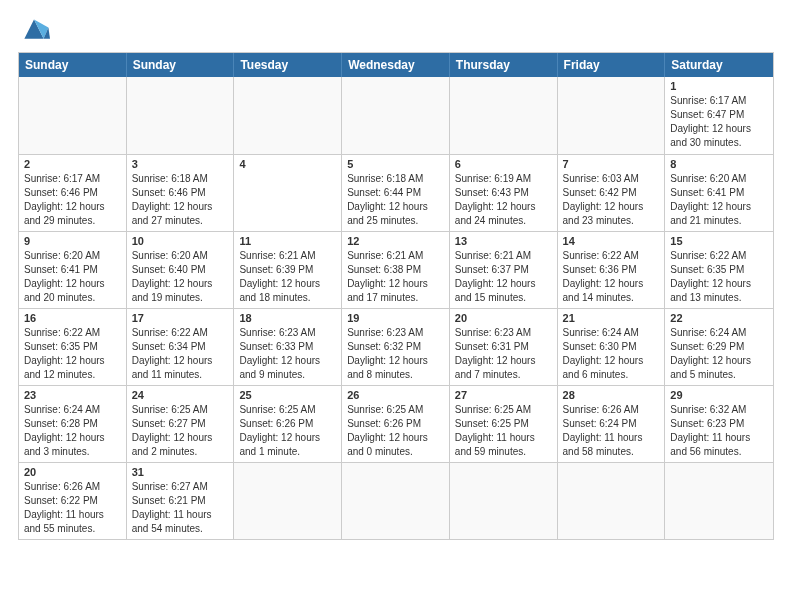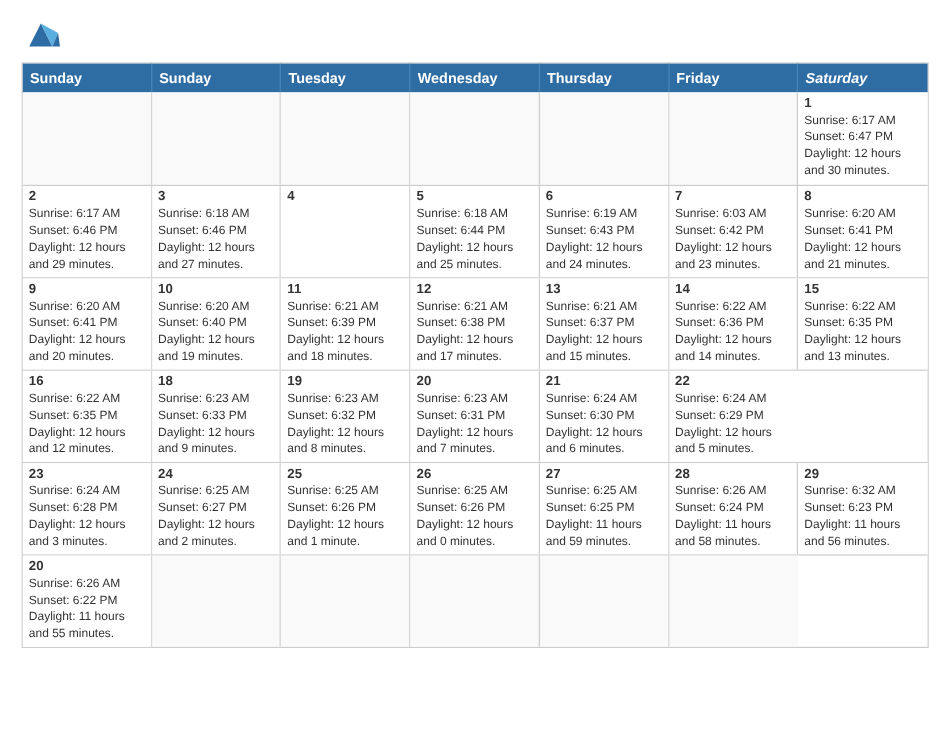--- a/index.html
+++ b/index.html
@@ -66,21 +66,21 @@
       background: #2e6da4;
     }
     .cal-header-cell {
       color: #fff;
       font-size: 12px;
       font-weight: bold;
       padding: 5px 6px;
       text-align: left;
       border-right: 1px solid #4a85b8;
     }
-    .cal-header-cell:last-child { border-right: none; font-style: italic; }
+    .cal-header-cell:last-child { border-right: none; }
     .cal-body {
       flex: 1;
       display: grid;
       grid-template-rows: repeat(6, 1fr);
     }
     .cal-row {
       display: grid;
       grid-template-columns: repeat(7, 1fr);
       border-top: 1px solid #ccc;
     }
@@ -256,20 +256,27 @@
         </div>
         <div class="cal-row">
           <div class="cal-cell">
             <span class="day-num">16</span>
             <div class="day-info">Sunrise: 6:22 AM
 Sunset: 6:35 PM
 Daylight: 12 hours
 and 12 minutes.</div>
           </div>
           <div class="cal-cell">
+            <span class="day-num">17</span>
+            <div class="day-info">Sunrise: 6:22 AM
+Sunset: 6:34 PM
+Daylight: 12 hours
+and 11 minutes.</div>
+          </div>
+          <div class="cal-cell">
             <span class="day-num">18</span>
             <div class="day-info">Sunrise: 6:23 AM
 Sunset: 6:33 PM
 Daylight: 12 hours
 and 9 minutes.</div>
           </div>
           <div class="cal-cell">
             <span class="day-num">19</span>
             <div class="day-info">Sunrise: 6:23 AM
 Sunset: 6:32 PM
@@ -349,20 +356,27 @@
 and 56 minutes.</div>
           </div>
         </div>
         <div class="cal-row">
           <div class="cal-cell">
             <span class="day-num">20</span>
             <div class="day-info">Sunrise: 6:26 AM
 Sunset: 6:22 PM
 Daylight: 11 hours
 and 55 minutes.</div>
+          </div>
+          <div class="cal-cell">
+            <span class="day-num">31</span>
+            <div class="day-info">Sunrise: 6:27 AM
+Sunset: 6:21 PM
+Daylight: 11 hours
+and 54 minutes.</div>
           </div>
           <div class="cal-cell empty"></div>
           <div class="cal-cell empty"></div>
           <div class="cal-cell empty"></div>
           <div class="cal-cell empty"></div>
           <div class="cal-cell empty"></div>
         </div>
       </div>
   </div>
 </div>

